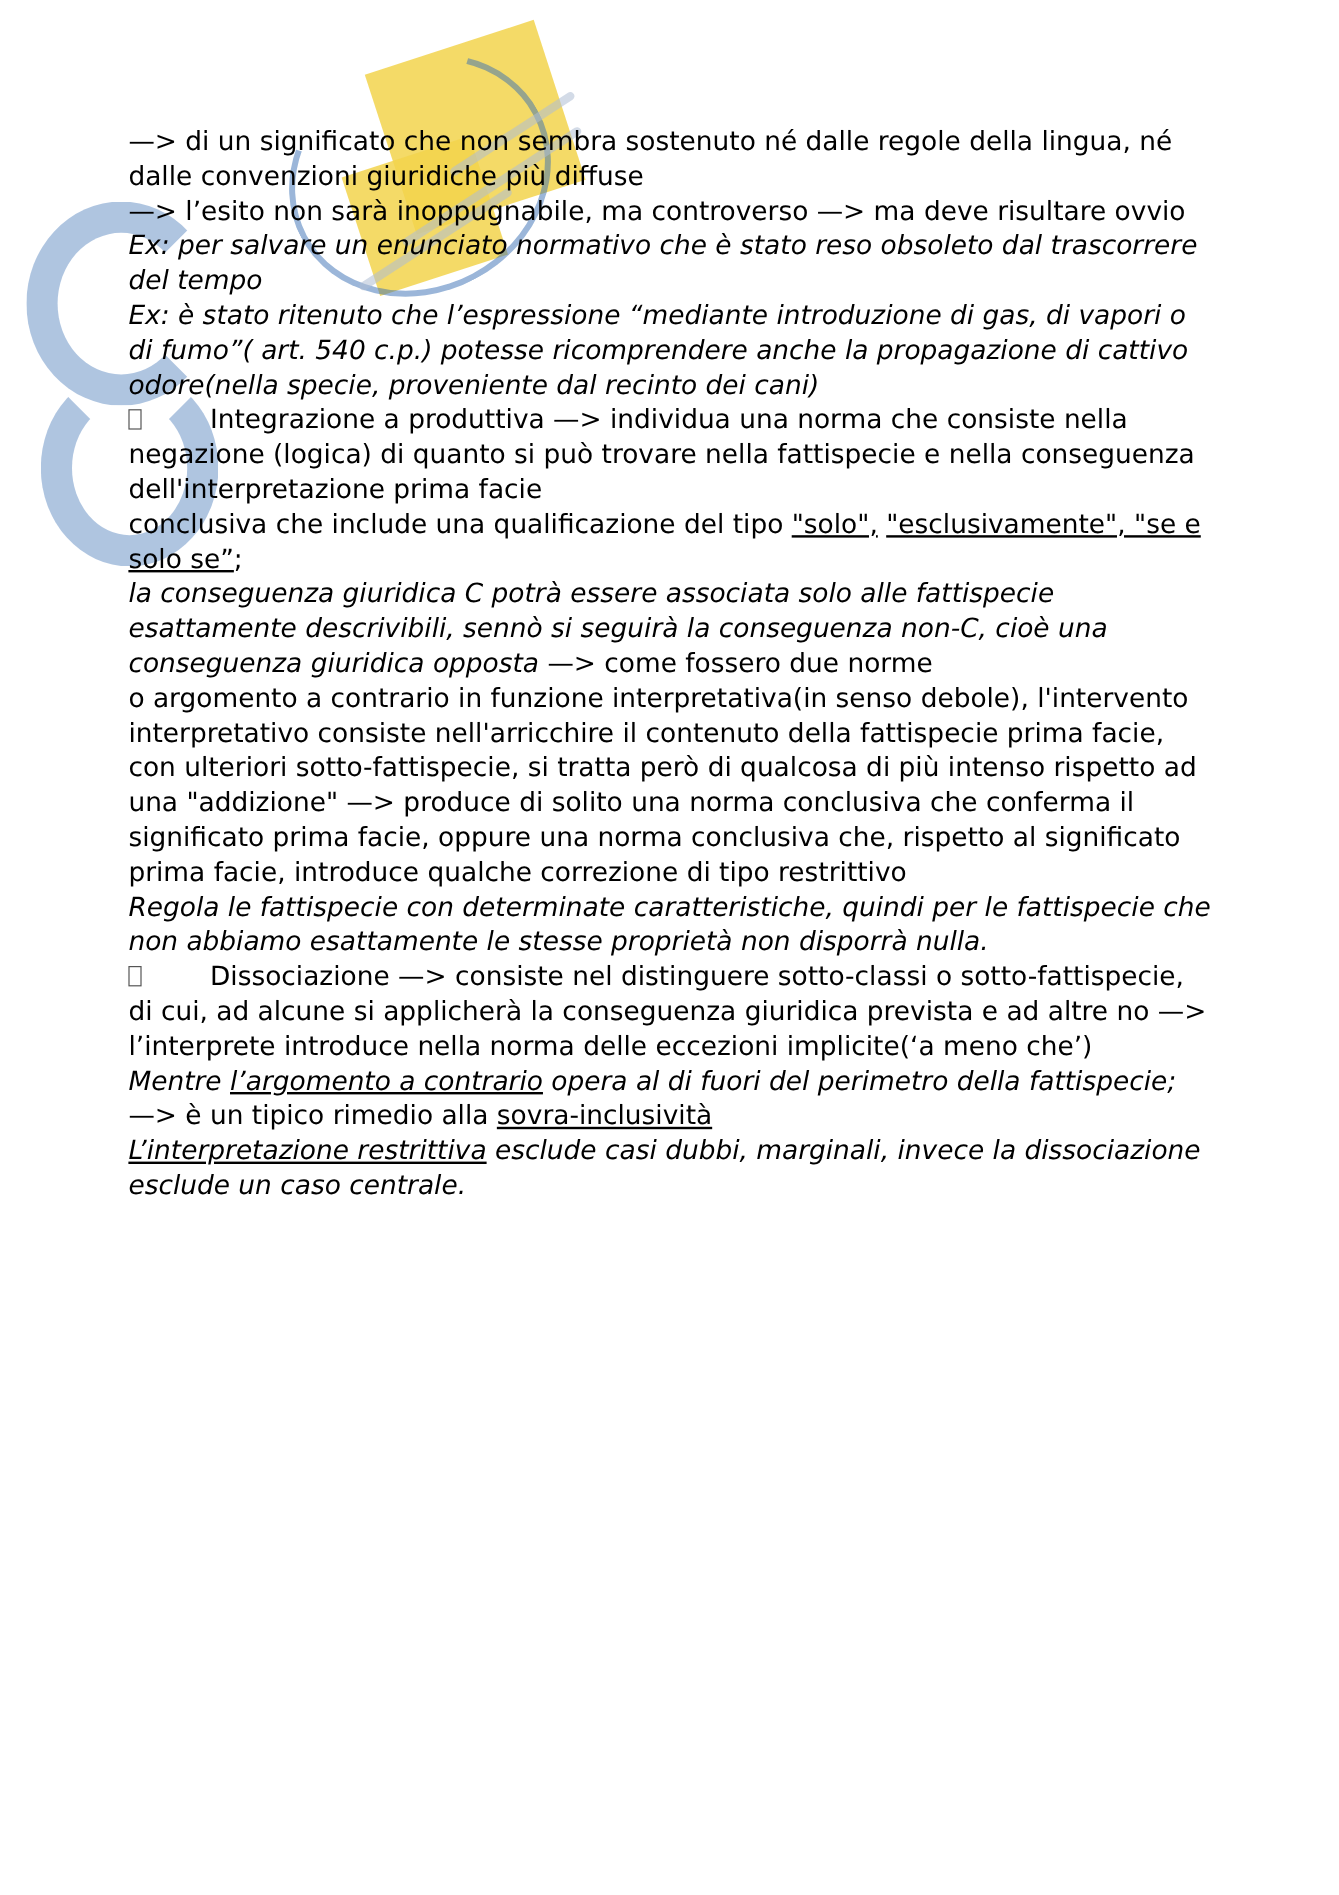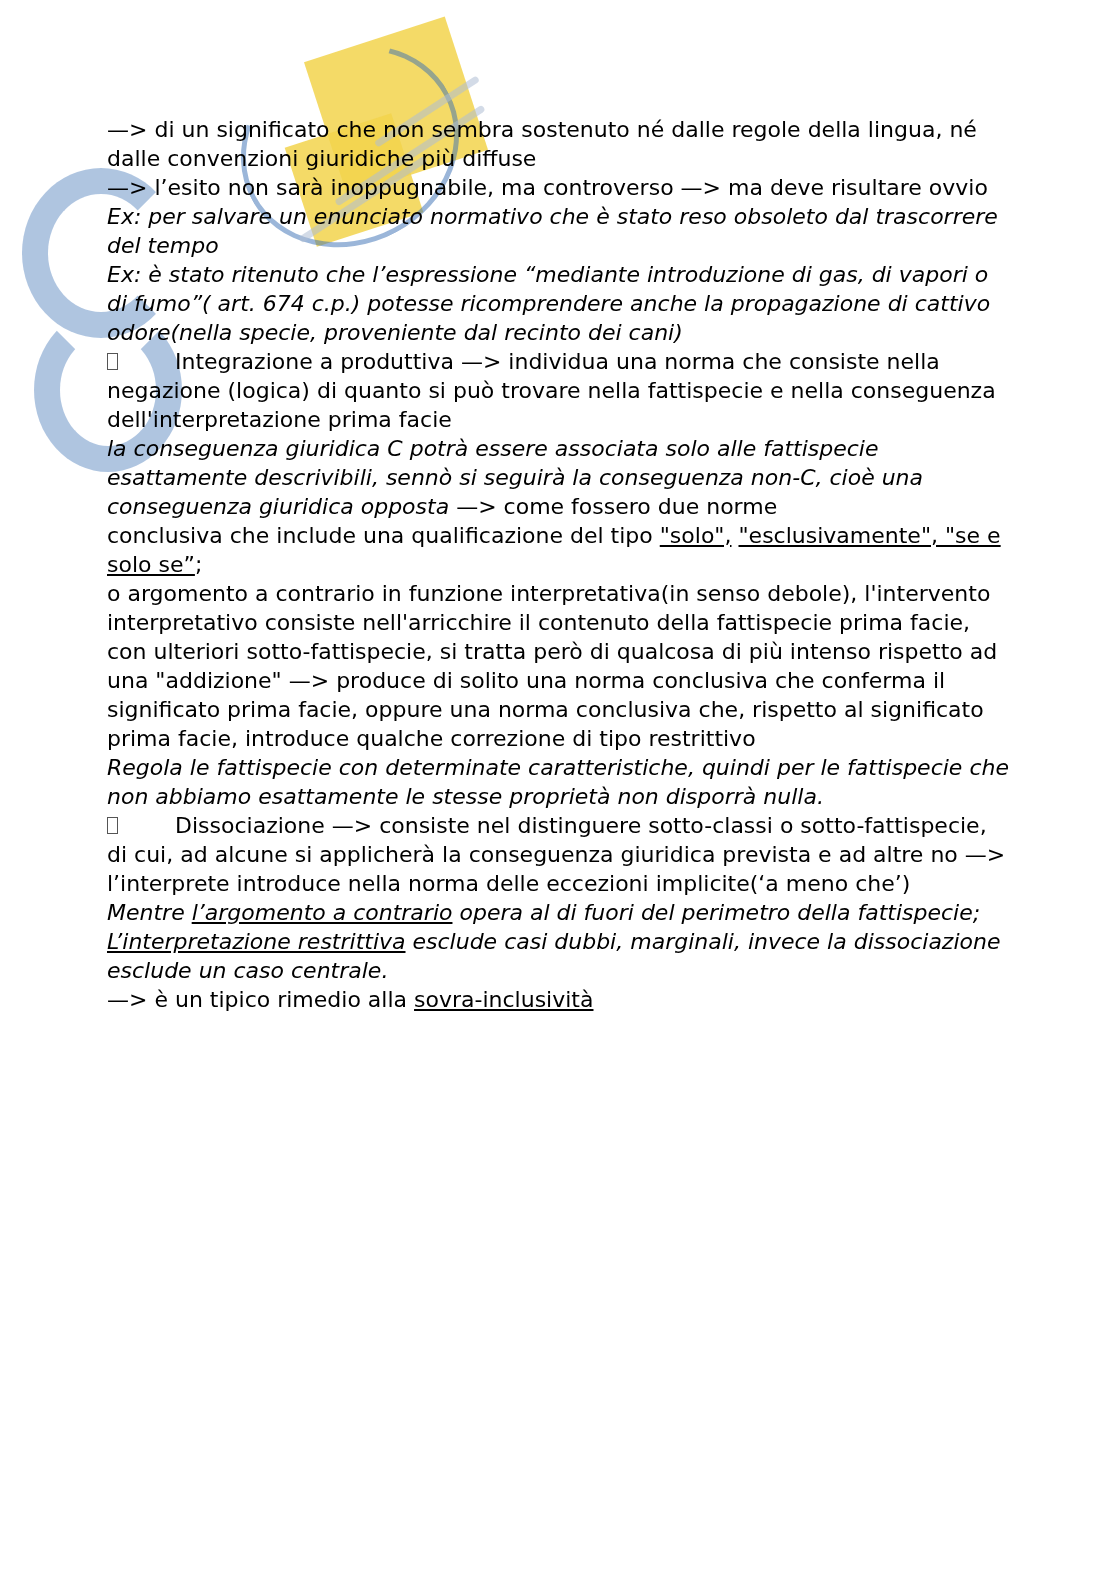--- a/index.html
+++ b/index.html
@@ -60,21 +60,21 @@
     transform: rotate(-33deg);
   }
   .wm-st1 { left: 288px; top: 196px; width: 150px; }
   .wm-st2 { left: 322px; top: 152px; width: 176px; }
   .wm-st3 { left: 366px; top: 108px; width: 122px; }
 
   
   .content {
     position: absolute;
     left: 107px;
-    top: 115px;
+    top: 104px;
     width: 903px;
     z-index: 1;
     color: #000000;
     font-size: 22px;
     line-height: 29px;
   }
   .para { margin: 0; }
   .b { font-weight: normal; }
   .i { font-style: italic; }
   .u { text-decoration: underline; }
@@ -101,25 +101,25 @@
     <div class="wm-arc wm-a2"></div>
     <div class="wm-stroke wm-st1"></div>
     <div class="wm-stroke wm-st2"></div>
     <div class="wm-stroke wm-st3"></div>
   </div>
 
   <div class="content" id="doc-body">
       <p class="para"><span>—&gt; di un significato che non sembra sostenuto né dalle regole della lingua, né dalle convenzioni giuridiche più diffuse</span></p>
       <p class="para"><span>—&gt; l’esito non sarà inoppugnabile, ma </span><span class="b">controverso</span><span> —&gt; ma deve risultare </span><span class="b">ovvio</span></p>
       <p class="para"><span class="i">Ex: per salvare un enunciato normativo che è stato reso obsoleto dal trascorrere del tempo</span></p>
-      <p class="para"><span class="i">Ex: è stato ritenuto che l’espressione “mediante introduzione di gas, di vapori o di fumo”( art. 674 c.p.) potesse ricomprendere anche la propagazione di cattivo odore(nella specie, proveniente dal recinto dei cani)</span></p>
+      <p class="para"><span class="i">Ex: è stato ritenuto che l’espressione “mediante introduzione di gas, di vapori o di fumo”( art. 540 c.p.) potesse ricomprendere anche la propagazione di cattivo odore(nella specie, proveniente dal recinto dei cani)</span></p>
       <p class="para"><span class="bullet-box"></span><span class="b">Integrazione a produttiva</span><span> —&gt; individua una norma che consiste nella </span><span class="b">negazione</span><span> (logica) di quanto si può trovare nella fattispecie e nella conseguenza dell'interpretazione prima facie</span></p>
+      <p class="para"><span>conclusiva che include una qualificazione del tipo </span><span class="u">"solo",</span><span> </span><span class="u">"esclusivamente", "se e solo se”</span><span>;</span></p>
       <p class="para"><span class="i">la conseguenza giuridica C potrà essere associata solo alle fattispecie esattamente descrivibili, sennò si seguirà la conseguenza non-C, cioè una conseguenza giuridica opposta</span><span> —&gt; come fossero due norme</span></p>
-      <p class="para"><span>conclusiva che include una qualificazione del tipo </span><span class="u">"solo",</span><span> </span><span class="u">"esclusivamente", "se e solo se”</span><span>;</span></p>
       <p class="para"><span>o argomento a contrario </span><span class="b">in funzione interpretativa</span><span>(in senso debole), l'intervento interpretativo consiste nell'arricchire il contenuto della fattispecie prima facie, con ulteriori sotto-fattispecie, si tratta però di qualcosa di più intenso rispetto ad una "addizione" —&gt; produce di solito una norma conclusiva che conferma il significato prima facie, oppure una norma conclusiva che, rispetto al significato prima facie, introduce qualche correzione di tipo restrittivo</span></p>
       <p class="para"><span class="i">Regola le fattispecie con determinate caratteristiche, quindi per le fattispecie che non abbiamo esattamente le stesse proprietà non disporrà nulla.</span></p>
       <p class="para"><span class="bullet-box"></span><span class="b">Dissociazione</span><span> —&gt; consiste nel distinguere </span><span class="b">sotto-classi</span><span> o </span><span class="b">sotto-fattispecie</span><span>, di cui, ad alcune si applicherà la conseguenza giuridica prevista e ad altre no —&gt; l’interprete introduce nella norma delle eccezioni implicite(‘</span><span class="b">a meno che</span><span>’)</span></p>
       <p class="para"><span class="i">Mentre </span><span class="i u">l’argomento a contrario</span><span class="i"> opera al di fuori del perimetro della fattispecie;</span></p>
+      <p class="para"><span>—&gt; è un tipico rimedio alla </span><span class="u">sovra-inclusività</span></p>
       <p class="para"><span class="i u">L’interpretazione restrittiva</span><span class="i"> esclude casi dubbi, marginali, invece la dissociazione esclude un caso centrale.</span></p>
-      <p class="para"><span>—&gt; è un tipico rimedio alla </span><span class="u">sovra-inclusività</span></p>
     </div>
 
 </div>
 
 </body></html>

